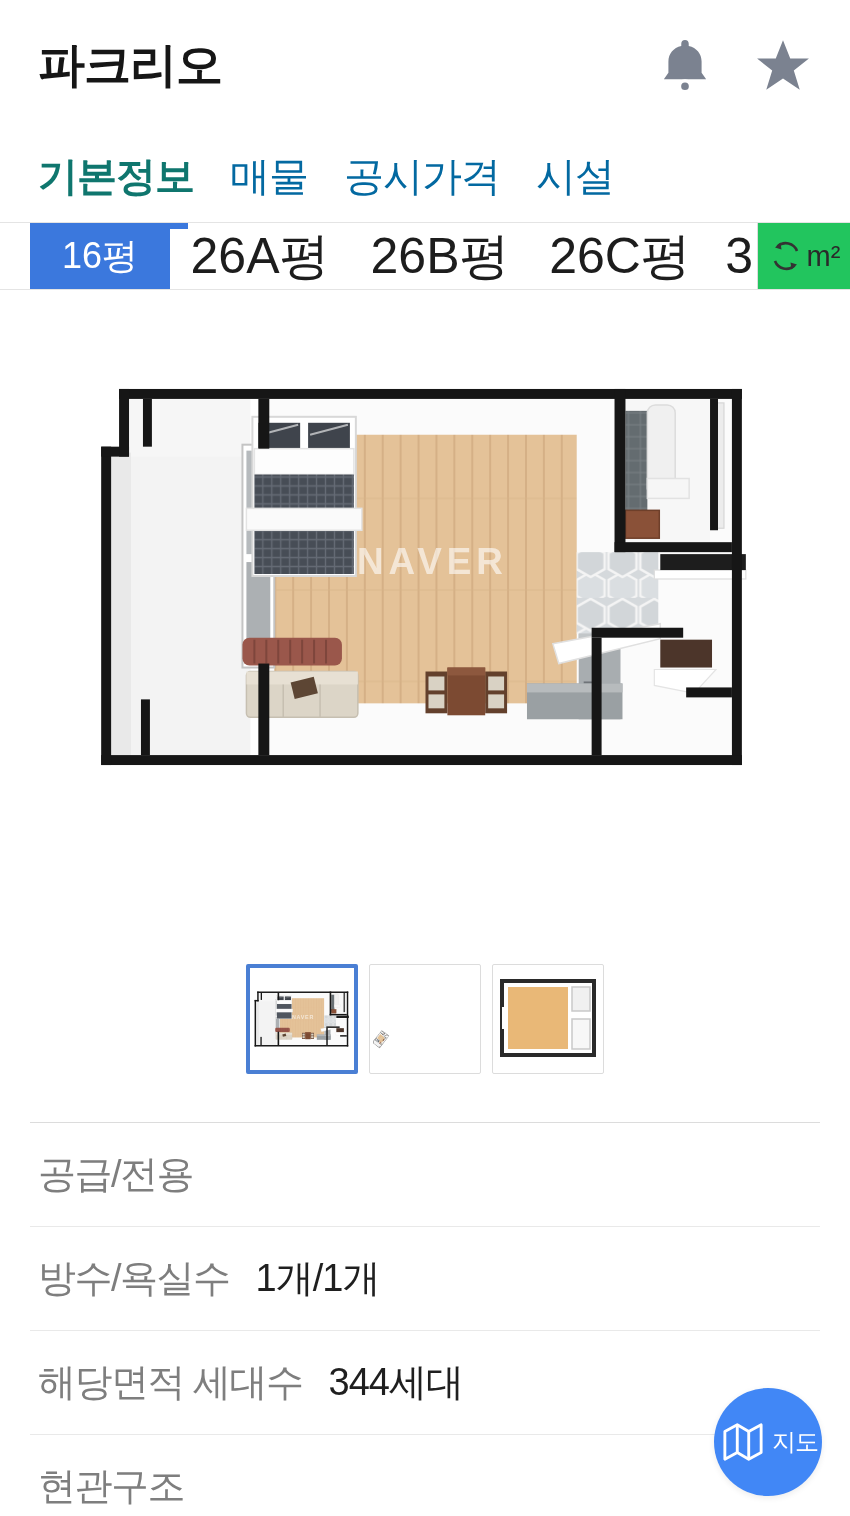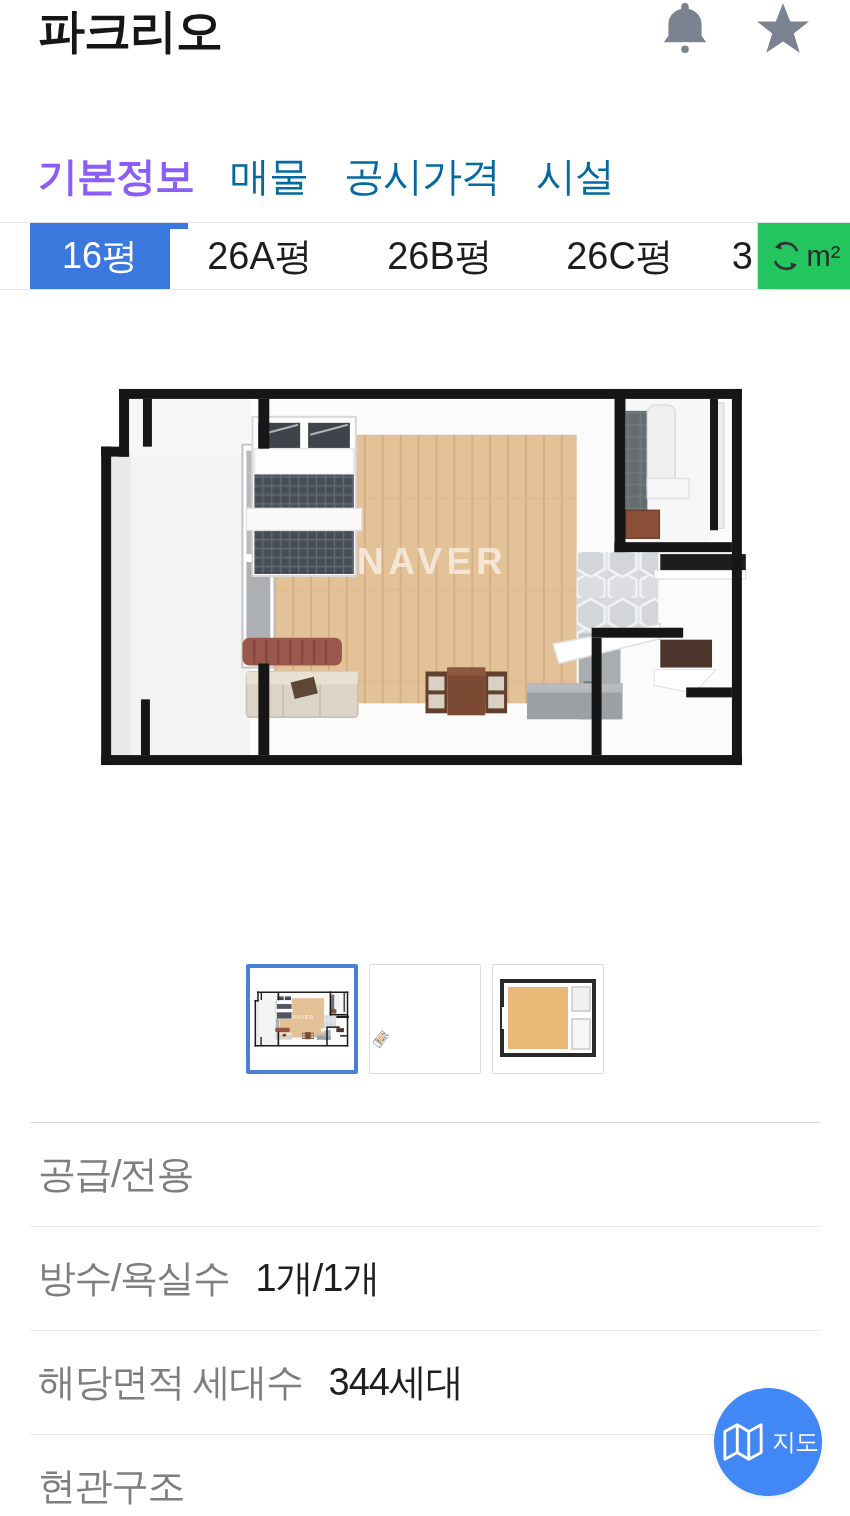--- a/index.html
+++ b/index.html
@@ -1,39 +1,39 @@
 <!DOCTYPE html>
 <html><head>
 <meta charset="utf-8">
 <style>
   * { margin:0; padding:0; box-sizing:border-box; }
   html,body { width:850px; height:1516px; background:#ffffff;
     font-family:"Liberation Sans","DejaVu Sans",sans-serif; color:#222; overflow:hidden; }
   .page { position:relative; width:850px; height:1516px; background:#fff; }
 
   
-  .header { height:130px; display:flex; align-items:flex-start; padding:0 40px 0 38px; }
+  .header { height:130px; display:flex; align-items:center; padding:0 40px 0 38px; }
   .title { font-size:47px; font-weight:700; color:#161616; letter-spacing:-1px; }
   .header-icons { margin-left:auto; display:flex; align-items:center; gap:44px; }
   .hicon { width:54px; height:56px; display:flex; align-items:center; justify-content:center; cursor:pointer; }
 
   
   .tabs { height:92px; display:flex; align-items:center; gap:36px; padding:0 38px; }
   .tab { font-size:40px; color:#0369a1; letter-spacing:-1px; cursor:pointer; }
-  .tab.active { color:#8b5cf6; font-weight:700; }
+  .tab.active { color:#0f766e; font-weight:700; }
 
   
   .subtabs { height:68px; border-top:1px solid #e4e4e4; border-bottom:1px solid #e4e4e4;
     display:flex; align-items:stretch; overflow:hidden; }
   .subtab-pad { width:30px; flex:0 0 auto; }
   .subtab-pill { flex:0 0 140px; background:#3b78dd; color:#fff; font-size:36px;
     display:flex; align-items:center; justify-content:center; position:relative; cursor:pointer; }
   .subtab-pill::after { content:""; position:absolute; top:0; left:0; width:158px; height:6px; background:#3b78dd; }
   .subtab { flex:0 0 180px; display:flex; align-items:center; justify-content:center;
-    font-size:38px; color:#1d1d1d; cursor:pointer; }
+    font-size:50px; color:#1d1d1d; cursor:pointer; }
   .subtab.cut { flex:0 0 47px; justify-content:flex-end; padding-right:4px; overflow:hidden; }
   .unit-toggle { flex:0 0 93px; border-left:1px solid #dcdcdc; background:#22c55e;
     display:flex; align-items:center; justify-content:center; gap:3px; cursor:pointer; }
   .unit-label { font-size:29px; color:#2a2a2a; }
 
   
   .plan-area { height:578px; position:relative; }
   .plan-main { position:absolute; left:97px; top:93px; width:657px; height:388px; cursor:pointer; }
 
   

